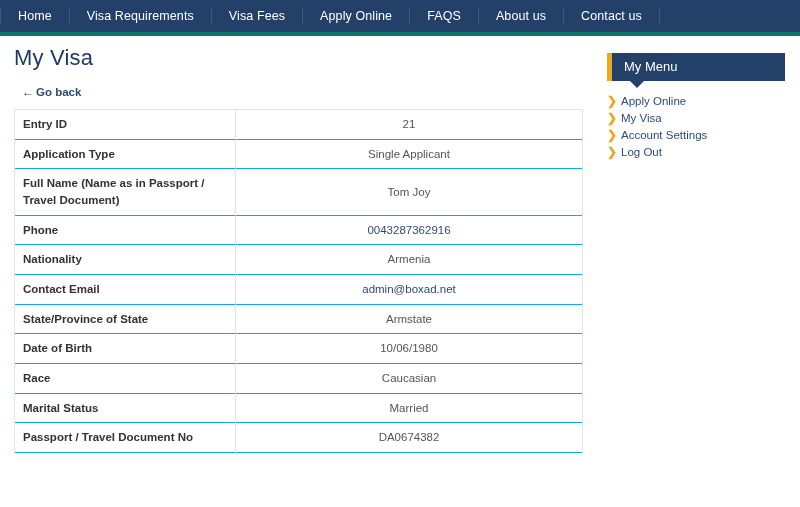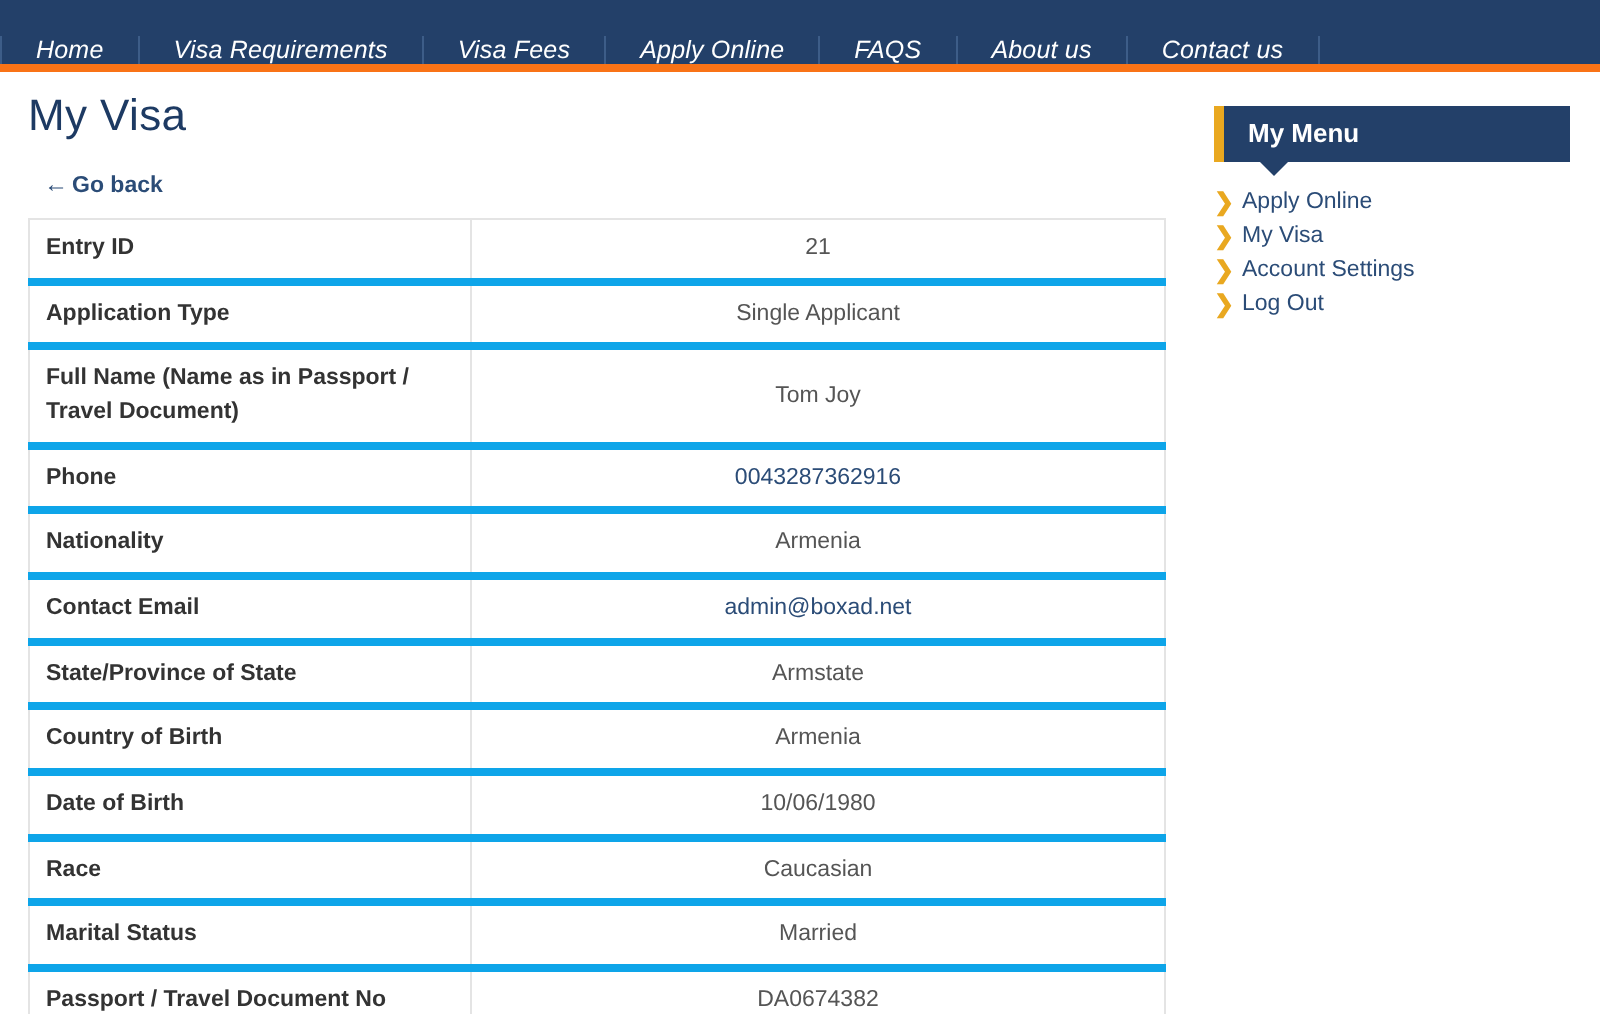--- a/index.html
+++ b/index.html
@@ -14,25 +14,24 @@
     font-size: 12px;
     color: #333333;
     overflow: hidden;
   }
 
   
   .navbar {
     position: relative;
     height: 32px;
     background: #234069;
-    border-bottom: 4px solid #f97316;
-    display: flex;
-    align-items: flex-end;
+    border-bottom: 4px solid #0f766e;
+    display: flex;
+    align-items: center;
     box-sizing: content-box;
-    font-style: italic;
   }
   .nav-item {
     display: flex;
     align-items: center;
     justify-content: center;
     padding: 0 17px;
     color: #ffffff;
     font-size: 12.5px;
     letter-spacing: .1px;
     white-space: nowrap;
@@ -91,21 +90,21 @@
 
   
   .detail-table {
     width: 569px;
     border-collapse: collapse;
     table-layout: fixed;
     font-size: 11.5px;
   }
   .detail-table tr {
     border-top: 1px solid #e4e4e4;
-    border-bottom: 4px solid #0ea5e9;
+    border-bottom: 1px solid #0ea5e9;
   }
   .detail-table th {
     width: 204px;
     text-align: left;
     font-weight: bold;
     color: #333333;
     padding: 6px 8px 6px 8px;
     vertical-align: middle;
     border-right: 1px solid #e4e4e4;
     border-left: 1px solid #e4e4e4;
@@ -127,21 +126,21 @@
   
   .menu-box {
     width: 178px;
   }
   .menu-header {
     position: relative;
     background: #234069;
     border-left: 5px solid #e9a820;
     color: #ffffff;
     font-size: 13px;
-    font-weight: bold;
+    font-weight: normal;
     padding: 6px 10px 7px 12px;
     box-sizing: border-box;
   }
   .menu-header .pointer {
     position: absolute;
     left: 18px;
     bottom: -7px;
     width: 0;
     height: 0;
     border-left: 7px solid transparent;
@@ -231,24 +230,20 @@
         <tr>
           <th>Contact Email</th>
           <td class="link-cell">admin@boxad.net</td>
         </tr>
 
         <tr>
           <th>State/Province of State</th>
           <td>Armstate</td>
         </tr>
 
-        <tr>
-          <th>Country of Birth</th>
-          <td>Armenia</td>
-        </tr>
 
         <tr>
           <th>Date of Birth</th>
           <td>10/06/1980</td>
         </tr>
 
         <tr>
           <th>Race</th>
           <td>Caucasian</td>
         </tr>

